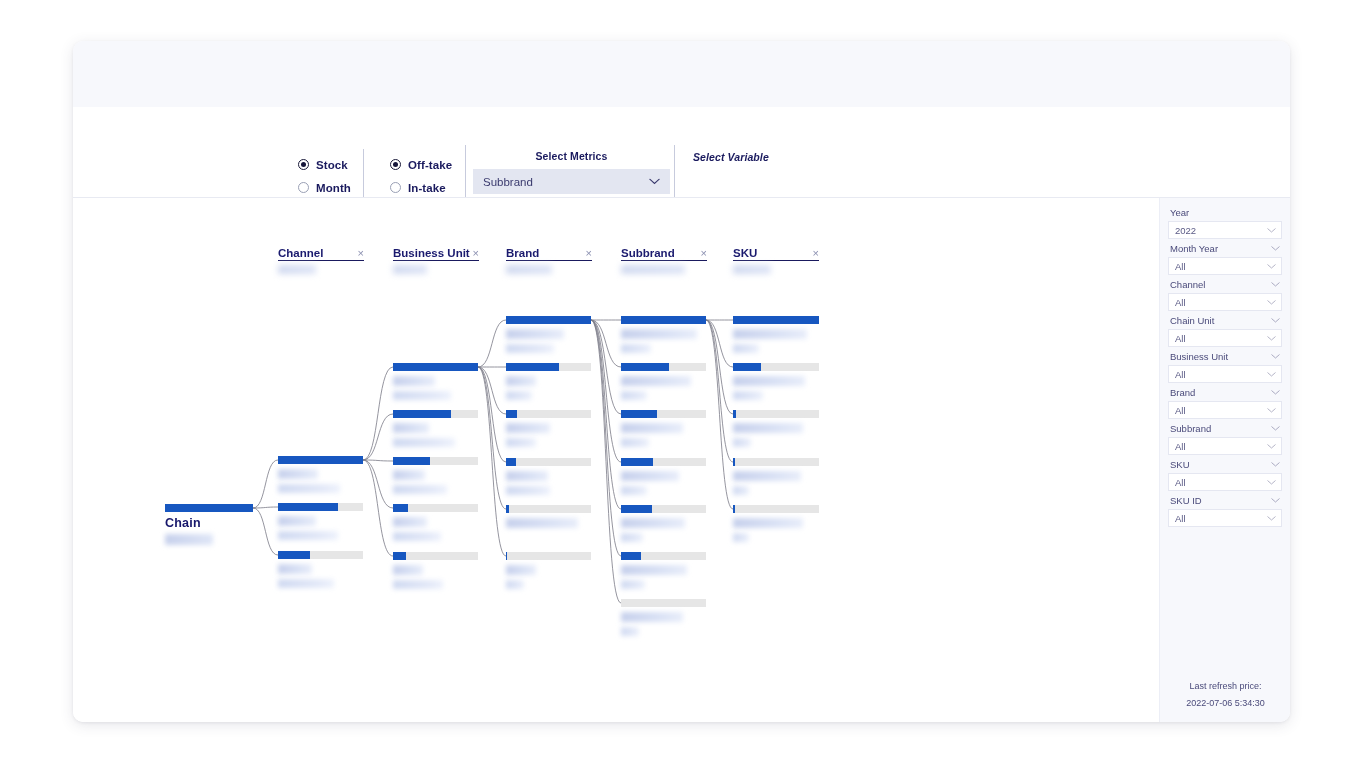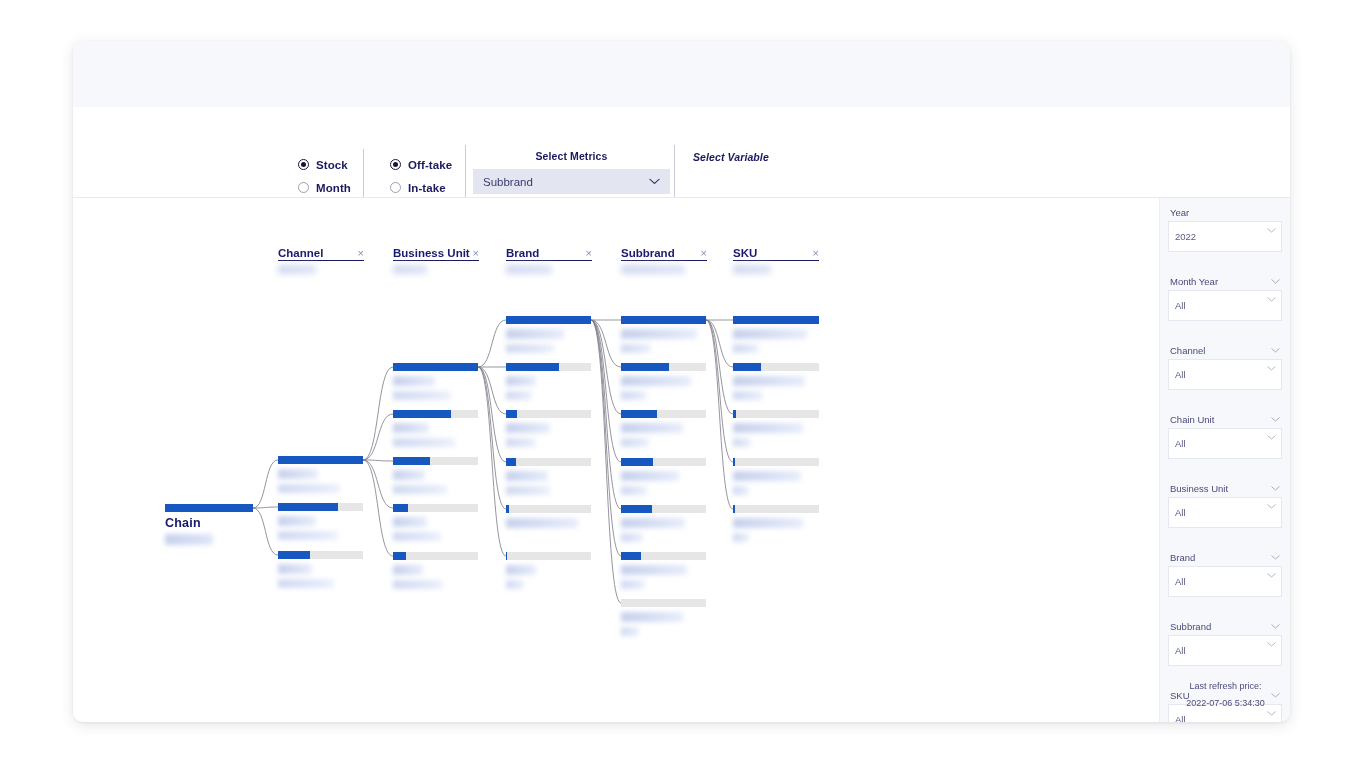--- a/index.html
+++ b/index.html
@@ -144,29 +144,29 @@
   }
 
   
   .filter-panel {
     position: absolute; right: 0; top: 157px;
     width: 131px; height: 524px;
     background: #f7f8fc;
     border-left: 1px solid #eceef6;
     padding: 9px 8px 0 8px;
   }
-  .filter-item { margin-bottom: 24px; text-align: right; }
+  .filter-item { margin-bottom: 4px; text-align: right; }
   .filter-label-row {
     display: flex; align-items: center; justify-content: space-between;
     margin-bottom: 3px; padding: 0 2px;
   }
   .filter-label { font-size: 9.5px; color: #4a4a7a; }
   .filter-caret { width: 9px; height: 5px; opacity: .6; }
   .filter-select {
-    position: relative; height: 31px; background: #ffffff;
+    position: relative; height: 18px; background: #ffffff;
     border: 1px solid #e5e7f1; display: flex; align-items: center;
     padding: 0 4px 0 6px; font-size: 9.5px; color: #5a5a85;
     cursor: pointer;
   }
   .filter-select .fchev { position: absolute; right: 5px; top: 6px; width: 9px; height: 5px; opacity: .55; }
   .refresh-block { position: absolute; left: 0; bottom: 14px; width: 131px; text-align: center; }
   .refresh-label { font-size: 9px; color: #4a4a7a; margin-bottom: 7px; }
   .refresh-date { font-size: 9px; color: #4a4a7a; }
 </style>
 </head>

